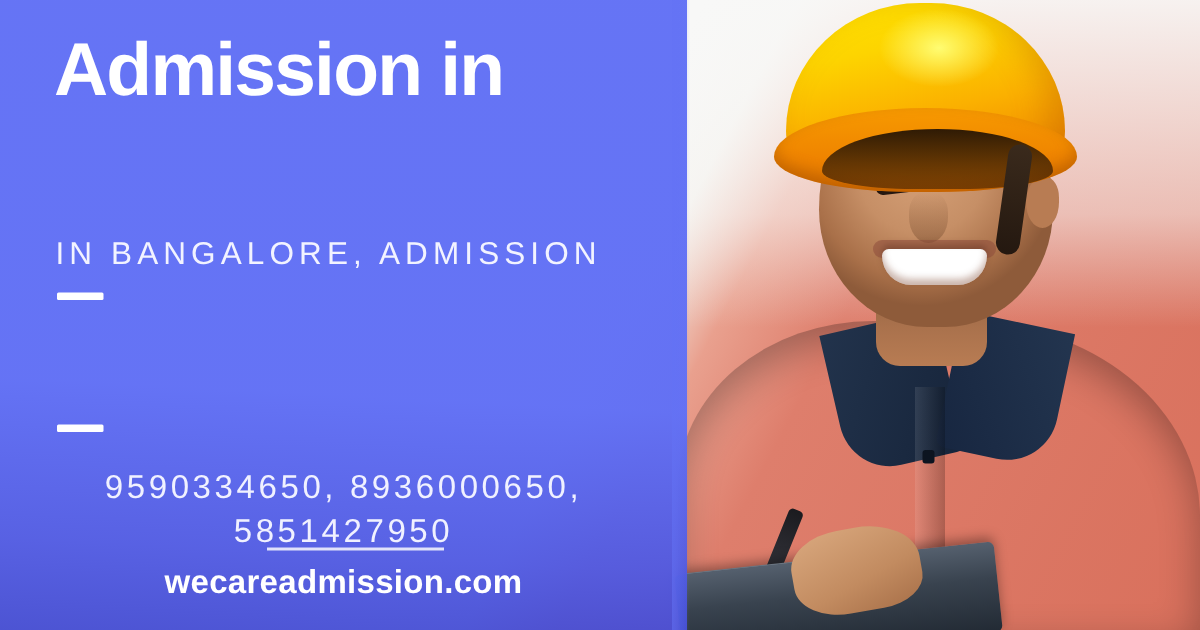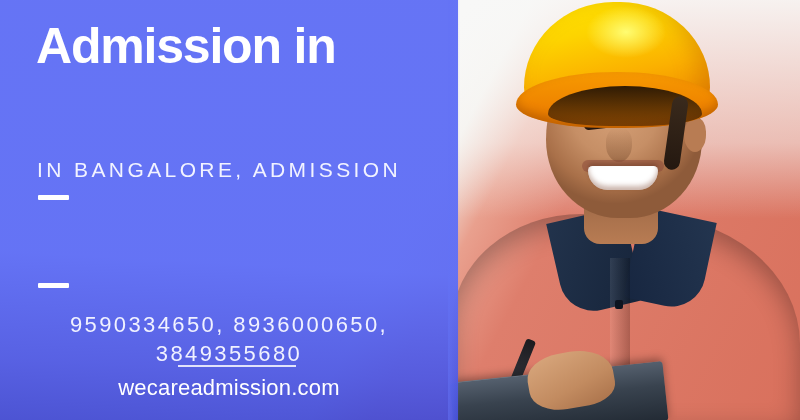--- a/index.html
+++ b/index.html
@@ -188,21 +188,21 @@
   .phones{
     position:absolute;left:0;top:298px;width:458px;text-align:center;
     color:#f0f1ff;font-size:22px;letter-spacing:2.4px;font-weight:300;line-height:29px;margin-top:12px;
   }
   .rule-thin{
     position:absolute;left:178px;top:365px;width:118px;height:2px;
     background:rgba(255,255,255,.82);
   }
   .site{
     position:absolute;left:0;top:375px;width:458px;text-align:center;
-    color:#ffffff;font-size:22px;font-weight:400;letter-spacing:.2px;
+    color:#ffffff;font-size:22px;font-weight:700;letter-spacing:.2px;
   }
 </style>
 </head>
 <body>
 
 <div id="banner">
 
   <div class="photo">
     <div class="ph-bg"></div>
     <div class="ph-bg2"></div>
@@ -248,20 +248,20 @@
 
     <div class="subtitle">IN BANGALORE, ADMISSION</div>
 
     <div class="rule-thick rule-1"></div>
 
 
     <div class="rule-thick rule-2"></div>
 
     <div class="phones">
       <div>9590334650, 8936000650,</div>
-      <div>3849355680</div>
+      <div>5851427950</div>
     </div>
 
     <div class="rule-thin"></div>
 
     <div class="site">wecareadmission.com</div>
   </div>
 </div>
 
 </body></html>

